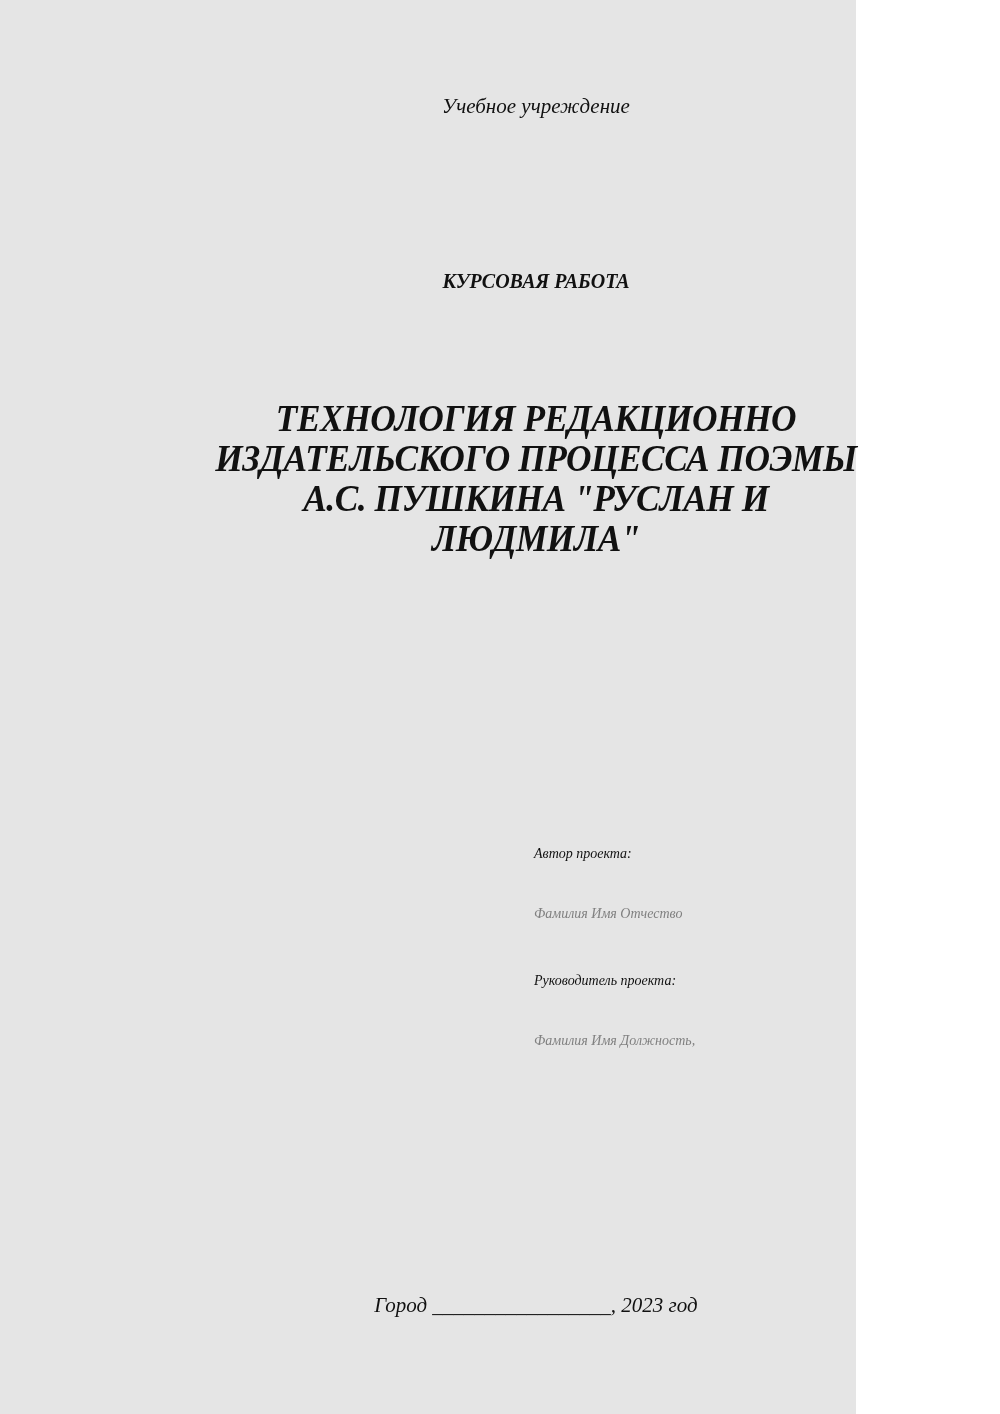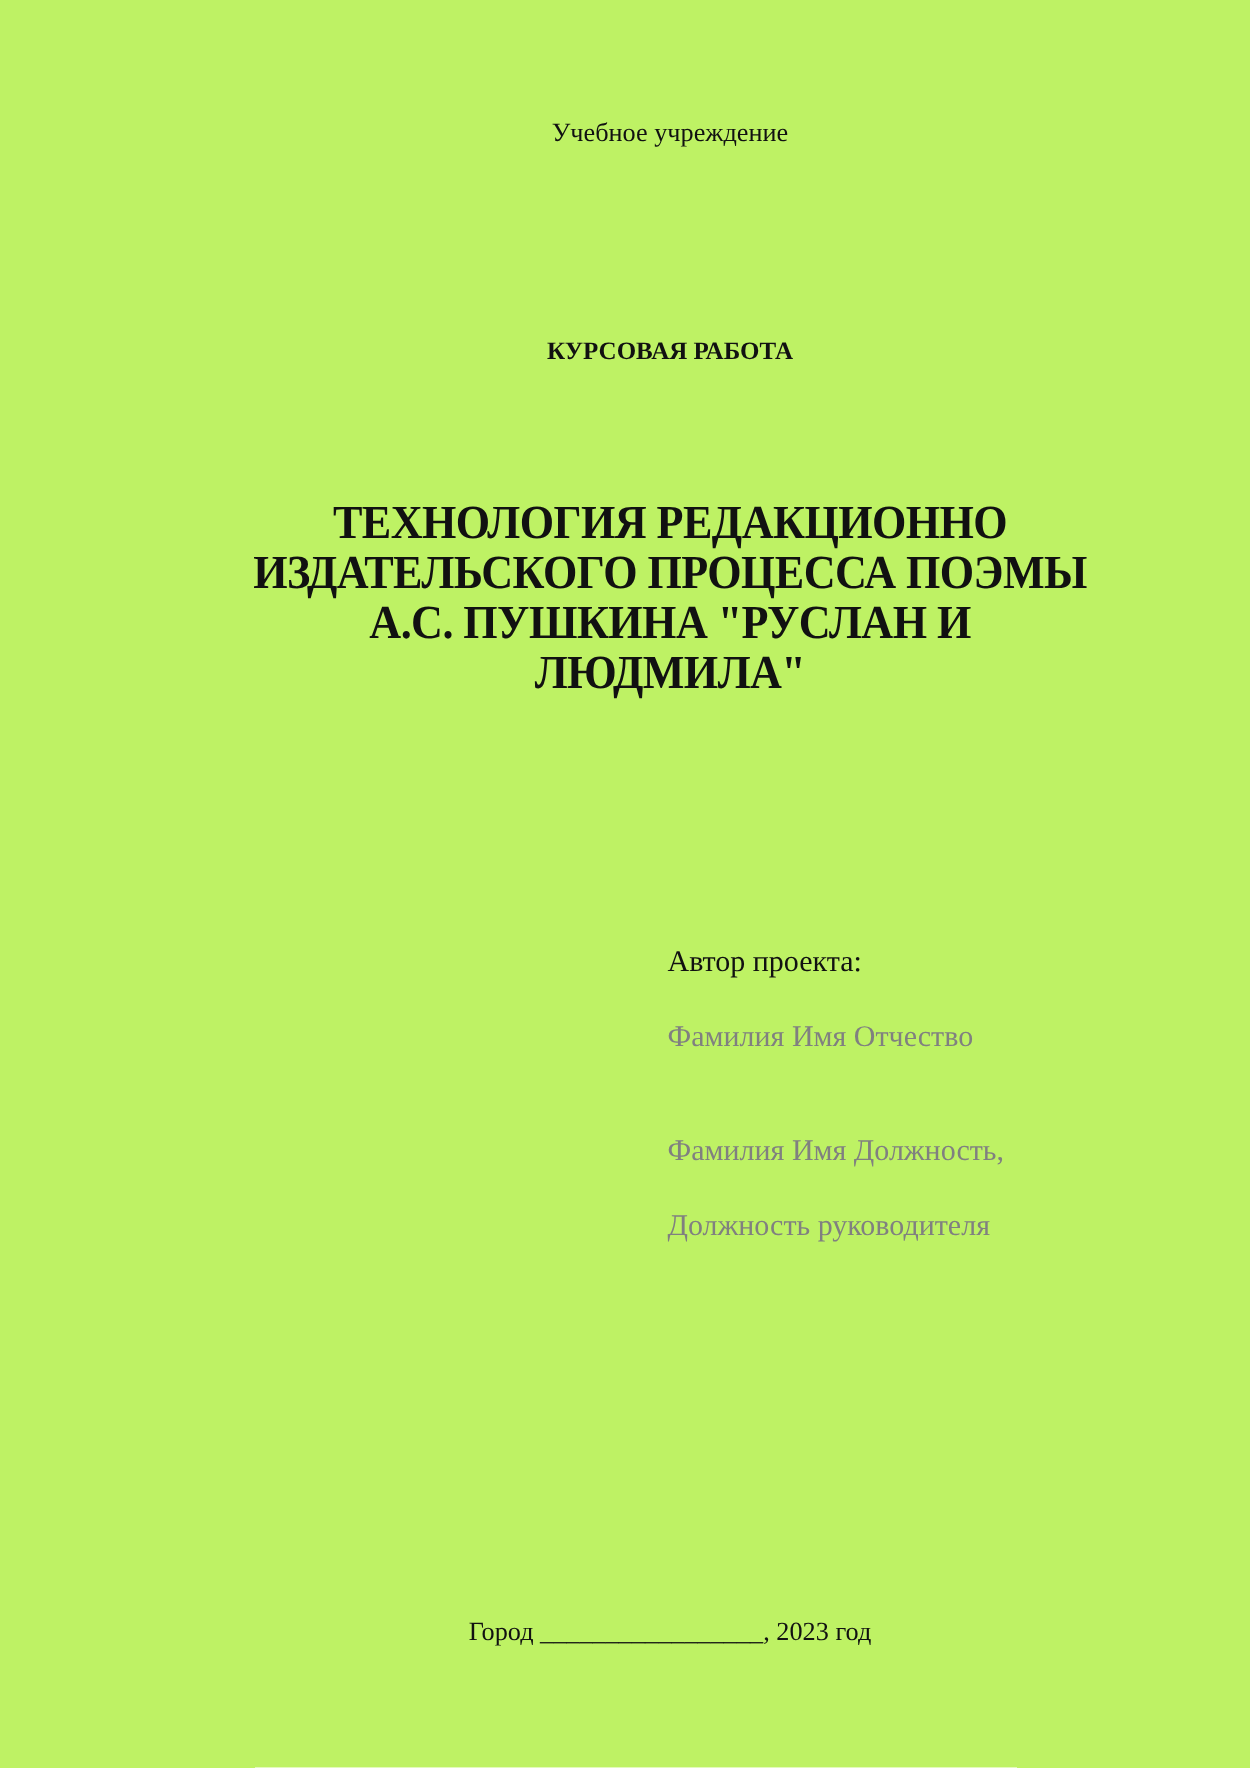--- a/index.html
+++ b/index.html
@@ -11,23 +11,24 @@
       width: 1000px;
       height: 1414px;
       position: relative;
       overflow: hidden;
       font-family: "Liberation Serif", "DejaVu Serif", serif;
       color: #111111;
     }
     .page {
       position: absolute;
       left: 0; top: 0;
-      width: 1000px;
+      width: 856px;
       height: 1414px;
-      background: #bef264;
+      background: #e5e5e5;
+      font-style: italic;
     }
     .institution {
       position: absolute;
       top: 92px;
       left: 0;
       width: 1072px;
       text-align: center;
       font-size: 21px;
       line-height: 28px;
     }
@@ -53,23 +54,23 @@
       letter-spacing: -0.5px;
       transform: scaleX(0.93);
       transform-origin: center top;
     }
     .title-line {
       display: block;
       white-space: nowrap;
     }
     .people {
       position: absolute;
-      top: 752px;
+      top: 836px;
       left: 534px;
-      font-size: 24px;
+      font-size: 14px;
       line-height: 36px;
     }
     .label {
       color: #111111;
       display: block;
     }
     .placeholder {
       color: #808080;
       display: block;
       margin-top: 24px;
@@ -101,19 +102,19 @@
     <span class="title-line">ТЕХНОЛОГИЯ РЕДАКЦИОННО</span>
     <span class="title-line">ИЗДАТЕЛЬСКОГО ПРОЦЕССА ПОЭМЫ</span>
     <span class="title-line">А.С. ПУШКИНА "РУСЛАН И</span>
     <span class="title-line">ЛЮДМИЛА"</span>
   </div>
 
   <div class="people">
     <span class="label">Автор проекта:</span>
     <span class="placeholder">Фамилия Имя Отчество</span>
     <div class="gap"></div>
+    <span class="label">Руководитель проекта:</span>
     <span class="placeholder">Фамилия Имя Должность,</span>
-    <span class="placeholder">Должность руководителя</span>
   </div>
 
   <div class="city-line"><span>Город</span> <span>_________________</span><span>, 2023 год</span></div>
 
 </div>
 
 </body></html>

